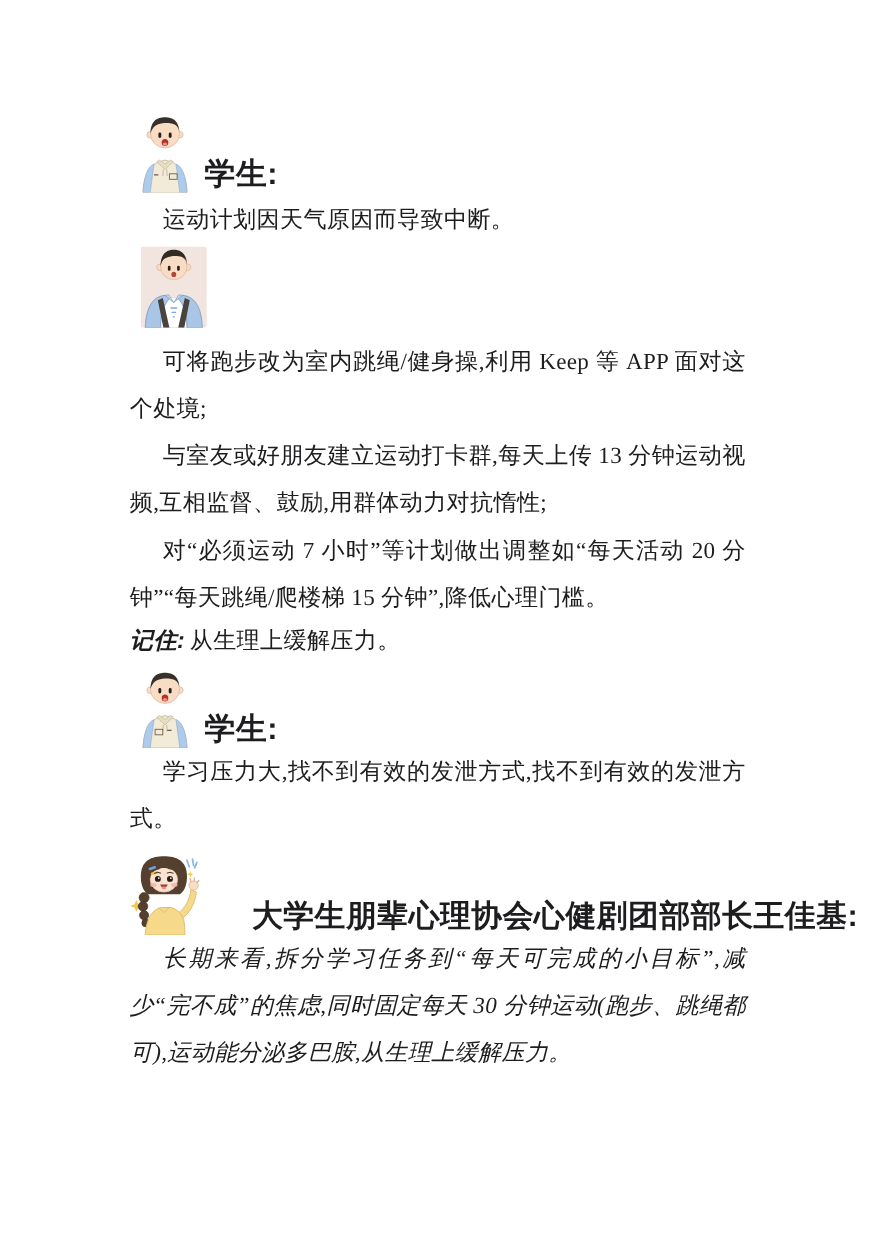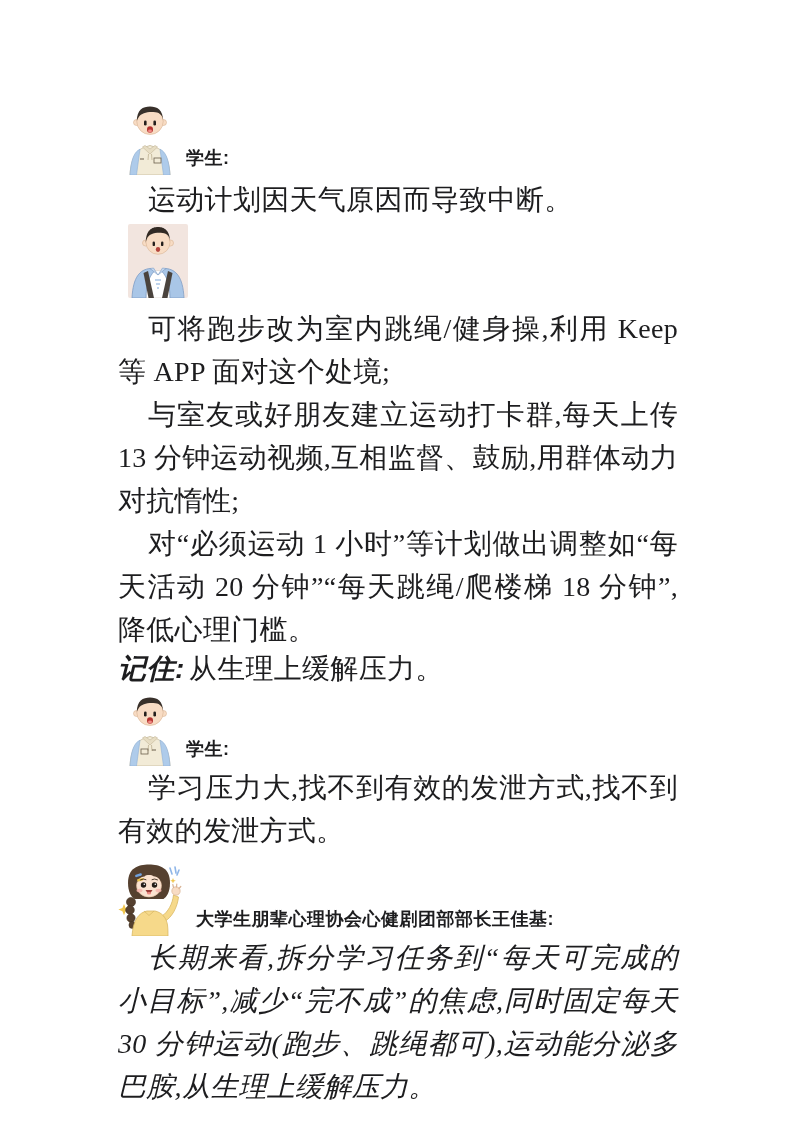--- a/index.html
+++ b/index.html
@@ -5,39 +5,39 @@
   html,body{margin:0;padding:0;}
   body{
     width:793px;height:1122px;background:#ffffff;position:relative;overflow:hidden;
     font-family:"Liberation Serif","DejaVu Serif",serif;color:#1d1d1f;
   }
   .doc{position:absolute;left:118px;top:0;width:560px;}
   .speaker{display:flex;align-items:flex-end;}
   .speaker .avatar{flex:0 0 auto;display:block;}
   .speaker .name{
     font-family:"Liberation Sans","DejaVu Sans",sans-serif;
-    font-weight:700;font-size:18px;line-height:24px;
+    font-weight:700;font-size:28px;line-height:24px;
     margin-left:14px;margin-bottom:5px;letter-spacing:.5px;white-space:nowrap;
   }
   .para{
-    font-size:28px;line-height:43px;margin:0;text-align:justify;
+    font-size:21px;line-height:43px;margin:0;text-align:justify;
     text-indent:30px;letter-spacing:.3px;
   }
   .note{text-indent:0;}
   .note .lead{font-family:"Liberation Sans","DejaVu Sans",sans-serif;font-weight:700;letter-spacing:.5px;margin-right:4px;font-style:italic;}
   .row-1{margin-top:105px;margin-left:10px;height:70px;}
   .p-1{margin-top:3px;}
   .row-2{margin-top:3px;margin-left:10px;height:74px;}
   .p-2{margin-top:9px;}
   .p-3{margin-top:0;}
   .p-4{margin-top:0;}
   .note-line{margin-top:-4px;}
   .row-3{margin-top:6px;margin-left:10px;height:70px;}
   .p-5{margin-top:0;}
-  .row-4{margin-top:10px;height:74px;}
+  .row-4{margin-top:10px;height:74px;gap:33px;}
   .p-6{margin-top:5px;}
   .p-7{margin-top:0;font-style:italic;}
 </style>
 </head>
 <body>
 
 <div class="doc">
 
   <div class="speaker row-1">
     <svg class="avatar" width="44" height="70" viewBox="0 0 44 70">
@@ -77,21 +77,21 @@
       <ellipse cx="30" cy="18.5" rx="12" ry="11.8" fill="#f8dcc4" stroke="#d9b394" stroke-width="0.6"></ellipse>
       <path d="M17.8 19 C17.8 6 24 3 30 3 C36 3 42.2 6 42.2 19 C42.2 12 39 9.5 34.5 9 C27.5 8.2 20.5 10 18.8 15 C18.1 16.5 17.8 17.8 17.8 19 Z" fill="#322a24"></path>
       <rect x="24.6" y="17.5" width="2.4" height="4.6" rx="1.2" fill="#241f1c"></rect>
       <rect x="33" y="17.5" width="2.4" height="4.6" rx="1.2" fill="#241f1c"></rect>
       <ellipse cx="30" cy="25.5" rx="2.2" ry="2.4" fill="#b3443c"></ellipse>
     </svg>
   </div>
 
   <p class="para p-2">可将跑步改为室内跳绳/健身操,利用 Keep 等 APP 面对这个处境;</p>
   <p class="para p-3">与室友或好朋友建立运动打卡群,每天上传 13 分钟运动视频,互相监督、鼓励,用群体动力对抗惰性;</p>
-  <p class="para p-4">对“必须运动 1 小时”等计划做出调整如“每天活动 20 分钟”“每天跳绳/爬楼梯 18 分钟”,降低心理门槛。</p>
+  <p class="para p-4">对“必须运动 7 小时”等计划做出调整如“每天活动 20 分钟”“每天跳绳/爬楼梯 15 分钟”,降低心理门槛。</p>
 
   <p class="para note note-line"><span class="lead">记住:</span><span>从生理上缓解压力。</span></p>
 
   <div class="speaker row-3">
     <svg class="avatar" width="44" height="70" viewBox="0 0 44 70">
       <path d="M2 70 C3 52 9 45 16 42.5 L22 40.5 L28 42.5 C35 45 41 52 42 70 Z" fill="#f2ebd7" stroke="#c9bda0" stroke-width="0.9"></path>
       <path d="M2 70 C3 54 6.5 46.5 12 44.2 L8.5 70 Z" fill="#aecbea" stroke="#8fb0d6" stroke-width="0.6"></path>
       <path d="M42 70 C41 54 37.5 46.5 32 44.2 L35.5 70 Z" fill="#aecbea" stroke="#8fb0d6" stroke-width="0.6"></path>
       <path d="M14.5 42 L22 49 L29.5 42 L27 40.5 L22 44 L17 40.5 Z" fill="#e7ddc3" stroke="#c9bda0" stroke-width="0.7"></path>
       <path d="M20.5 49 L20 55 M23.5 49 L24 55" stroke="#c9bda0" stroke-width="1" fill="none"></path>

